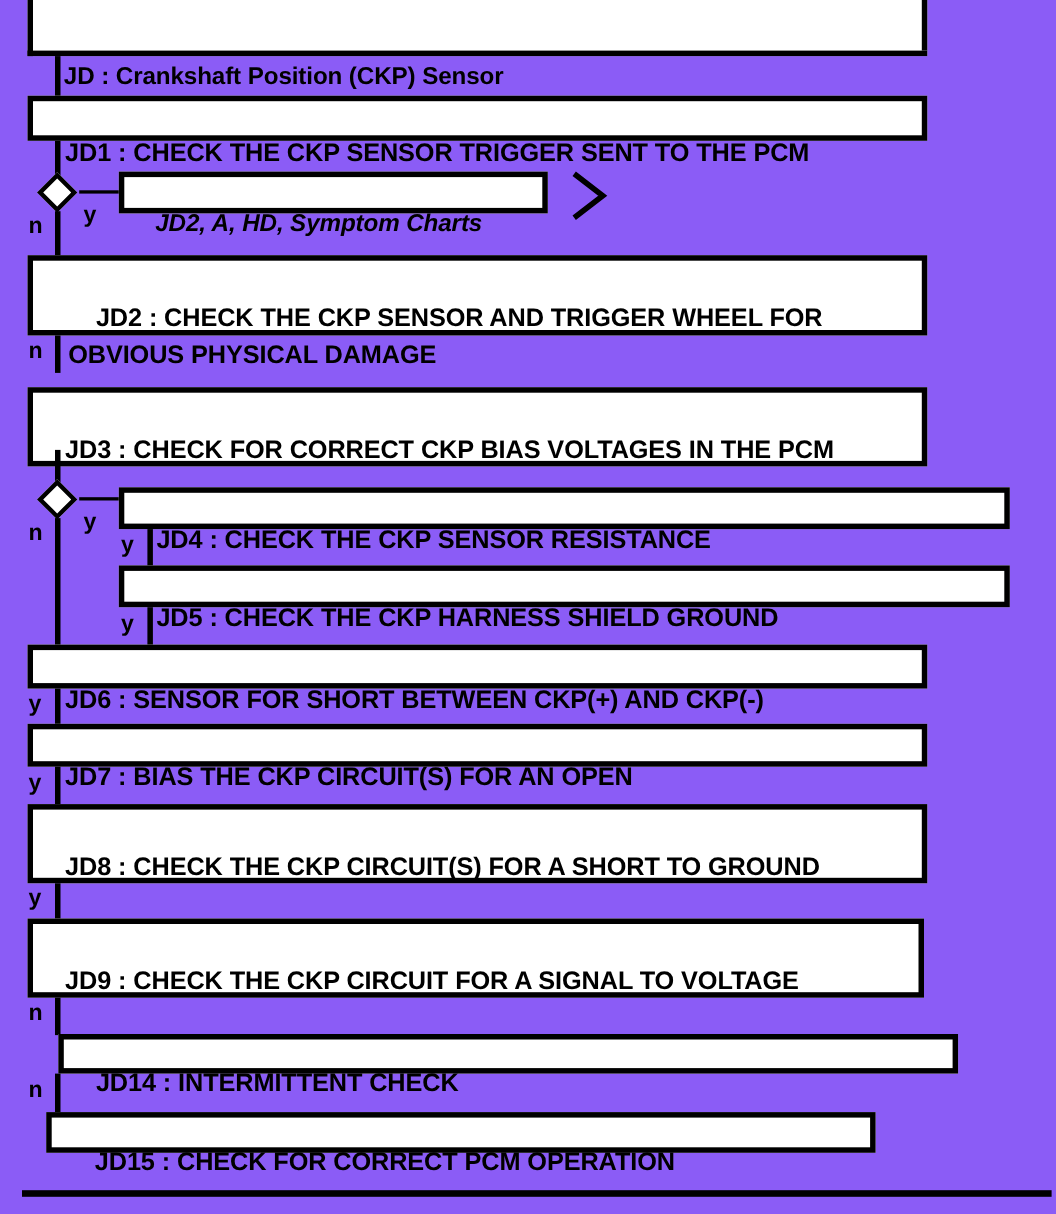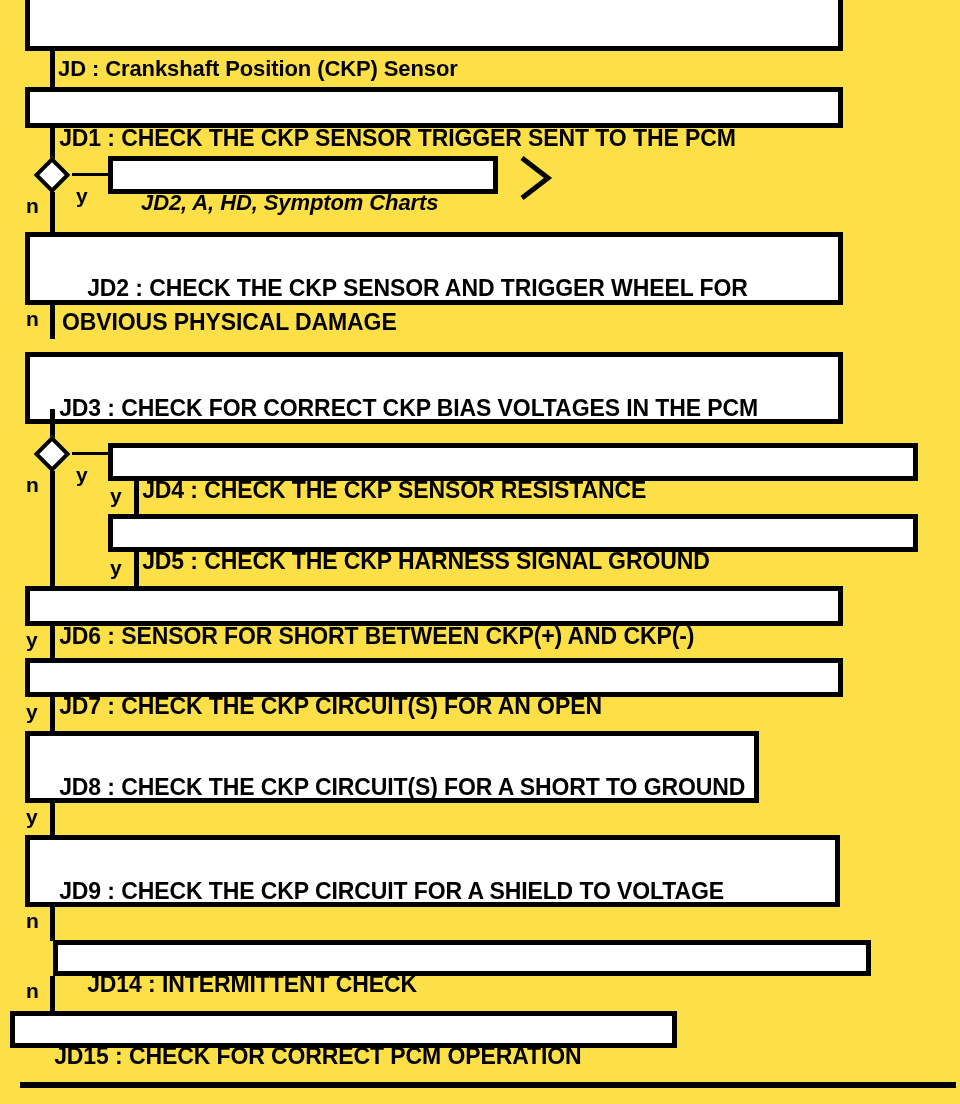--- a/index.html
+++ b/index.html
@@ -7,21 +7,21 @@
     padding: 0;
     background: #ffffff;
   }
   body {
     font-family: "Liberation Sans", sans-serif;
   }
   #chart {
     position: relative;
     width: 960px;
     height: 1104px;
-    background: #fde047;
+    background: #8b5cf6;
     overflow: hidden;
   }
   
   .node {
     position: absolute;
     box-sizing: border-box;
     background: #ffffff;
     border: 5px solid #000000;
     color: #000000;
     font-weight: bold;
@@ -142,60 +142,60 @@
   <div class="conn vline" style="left:50px; top:471px; height:117px;"></div>
 
   <div class="node" style="left:108px; top:443px; width:810px; height:38px; line-height:28px;">
     <span>JD4 : CHECK THE CKP SENSOR RESISTANCE</span>
   </div>
 
   <div class="label" style="left:110px; top:485px;">y</div>
   <div class="conn vline" style="left:134px; top:481px; height:34px;"></div>
 
   <div class="node" style="left:108px; top:514px; width:810px; height:38px; line-height:28px;">
-    <span>JD5 : CHECK THE CKP HARNESS SIGNAL GROUND</span>
+    <span>JD5 : CHECK THE CKP HARNESS SHIELD GROUND</span>
   </div>
 
   <div class="label" style="left:110px; top:557px;">y</div>
   <div class="conn vline" style="left:134px; top:552px; height:36px;"></div>
 
   <div class="node" style="left:25px; top:586px; width:818px; height:40px; line-height:30px;">
     <span>JD6 : SENSOR FOR SHORT BETWEEN CKP(+) AND CKP(-)</span>
   </div>
 
   <div class="label" style="left:26px; top:629px;">y</div>
   <div class="conn vline" style="left:50px; top:626px; height:33px;"></div>
 
   <div class="node" style="left:25px; top:658px; width:818px; height:39px; line-height:29px;">
-    <span>JD7 : CHECK THE CKP CIRCUIT(S) FOR AN OPEN</span>
+    <span>JD7 : BIAS THE CKP CIRCUIT(S) FOR AN OPEN</span>
   </div>
 
   <div class="label" style="left:26px; top:701px;">y</div>
   <div class="conn vline" style="left:50px; top:697px; height:35px;"></div>
 
-  <div class="node two-line" style="left:25px; top:731px; width:734px; height:72px;">
+  <div class="node two-line" style="left:25px; top:731px; width:818px; height:72px;">
     <span>JD8 : CHECK THE CKP CIRCUIT(S) FOR A SHORT TO GROUND</span>
   </div>
 
   <div class="label" style="left:26px; top:806px;">y</div>
   <div class="conn vline" style="left:50px; top:803px; height:33px;"></div>
 
   <div class="node two-line" style="left:25px; top:835px; width:815px; height:72px;">
-    <span>JD9 : CHECK THE CKP CIRCUIT FOR A SHIELD TO VOLTAGE</span>
+    <span>JD9 : CHECK THE CKP CIRCUIT FOR A SIGNAL TO VOLTAGE</span>
   </div>
 
   <div class="label" style="left:26px; top:910px;">n</div>
   <div class="conn vline" style="left:50px; top:907px; height:34px;"></div>
 
   <div class="node" style="left:25px; top:940px; width:818px; height:36px; line-height:26px;margin-left:28px;">
     <span>JD14 : INTERMITTENT CHECK</span>
   </div>
 
   <div class="label" style="left:26px; top:980px;">n</div>
   <div class="conn vline" style="left:50px; top:976px; height:36px;"></div>
 
-  <div class="node" style="left:10px; top:1011px; width:667px; height:37px; line-height:27px;padding-left:14px;">
+  <div class="node" style="left:42px; top:1011px; width:754px; height:37px; line-height:27px;padding-left:14px;">
     <span>JD15 : CHECK FOR CORRECT PCM OPERATION</span>
   </div>
 
   <div class="rule" style="left:20px; top:1082px; width:936px; height:6px;"></div>
 
 </div>
 
 </body></html>

